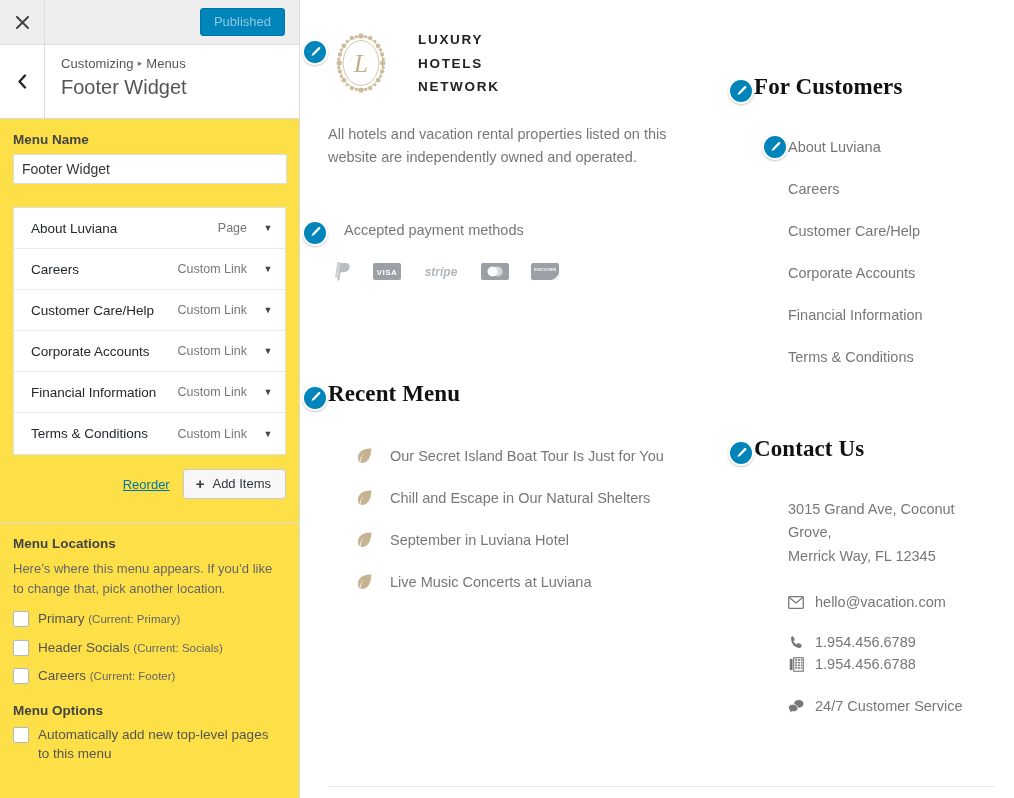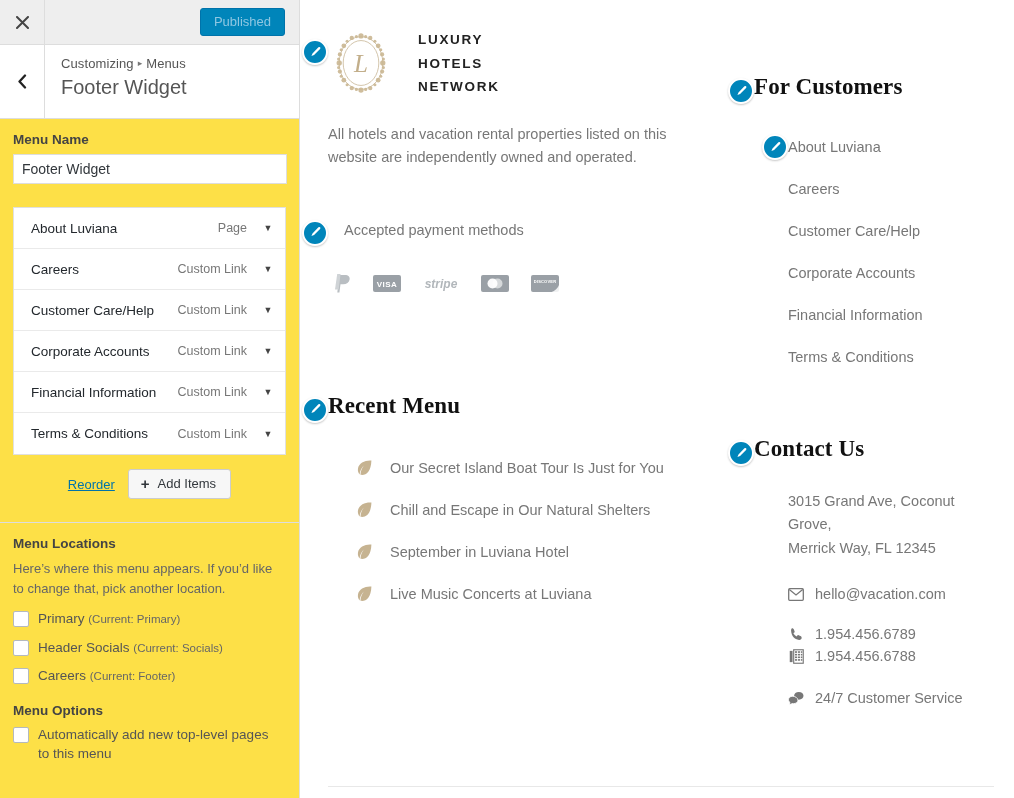--- a/index.html
+++ b/index.html
@@ -89,21 +89,21 @@
     padding: 0 12px 0 17px;
     background: #fff;
     cursor: pointer;
   }
   .menu-item:last-child { border-bottom: none; }
   .mi-name { font-size: 13.5px; color: #23282d; flex: 1; }
   .mi-type { font-size: 12.5px; color: #777; margin-right: 16px; }
   .mi-caret { color: #444; font-size: 9px; width: 10px; text-align: center;}
 
   .menu-actions {
-    display: flex; align-items: center; justify-content: center;
+    display: flex; align-items: center; justify-content: flex-end;
     margin: 14px 13px 0 13px; gap: 13px;
   }
   .reorder-link { font-size: 13px; color: #0073aa; text-decoration: underline; cursor: pointer; }
   .add-items-btn {
     border: 1px solid #ccc; background: #f7f7f7; color: #32373c;
     font-size: 13px; padding: 6px 14px 7px 12px;
     display: inline-flex; align-items: center; gap: 8px;
     cursor: pointer; border-radius: 3px;
     font-family: "Liberation Sans", sans-serif;
   }
@@ -156,39 +156,39 @@
     font-size: 13.5px; letter-spacing: 1.7px; color: #222;
     font-weight: bold; line-height: 1.75;
   }
   .brand-disclaimer {
     font-size: 14.5px; color: #777; line-height: 1.62;
     margin-top: 24px; max-width: 360px;
   }
 
   .pay-title { font-size: 14.5px; color: #777; margin-left: 16px; }
   .pay-block { margin-top: 52px; position: relative; }
-  .pay-icons { display: flex; align-items: center; gap: 22px; margin-top: 36px; margin-left: 6px;}
+  .pay-icons { display: flex; align-items: center; gap: 22px; margin-top: 24px; margin-left: 6px;}
 
   .col-head {
     font-family: "Liberation Serif", serif;
     font-size: 23px; font-weight: bold; color: #111;
     letter-spacing: .1px;
   }
   .head-row { position: relative; display: flex; align-items: center; }
 
   .link-list { margin-top: 26px; }
   .link-row { position: relative; height: 42px; display: flex; align-items: center; }
   .link-text { font-size: 14.5px; color: #777; cursor: pointer;}
 
   .news-list { margin-top: 28px; }
   .news-row { display: flex; align-items: center; gap: 17px; height: 42px; }
   .leaf-ico { width: 17px; height: 17px; flex: 0 0 17px; }
   .news-text { font-size: 14.5px; color: #777; cursor: pointer; }
 
-  .contact-body { margin-top: 28px; }
+  .contact-body { margin-top: 36px; }
   .addr { font-size: 14.5px; color: #777; line-height: 1.62; max-width: 230px; }
   .contact-line { display: flex; align-items: center; gap: 11px; font-size: 14.5px; color: #777; }
   .ci { width: 16px; height: 16px; flex: 0 0 16px; display:flex; align-items:center; justify-content:center;}
 
   .pv-footer-rule {
     position: absolute; left: 28px; right: 20px; bottom: 11px;
     height: 1px; background: #e8e8e8;
   }
 </style>
 </head>

